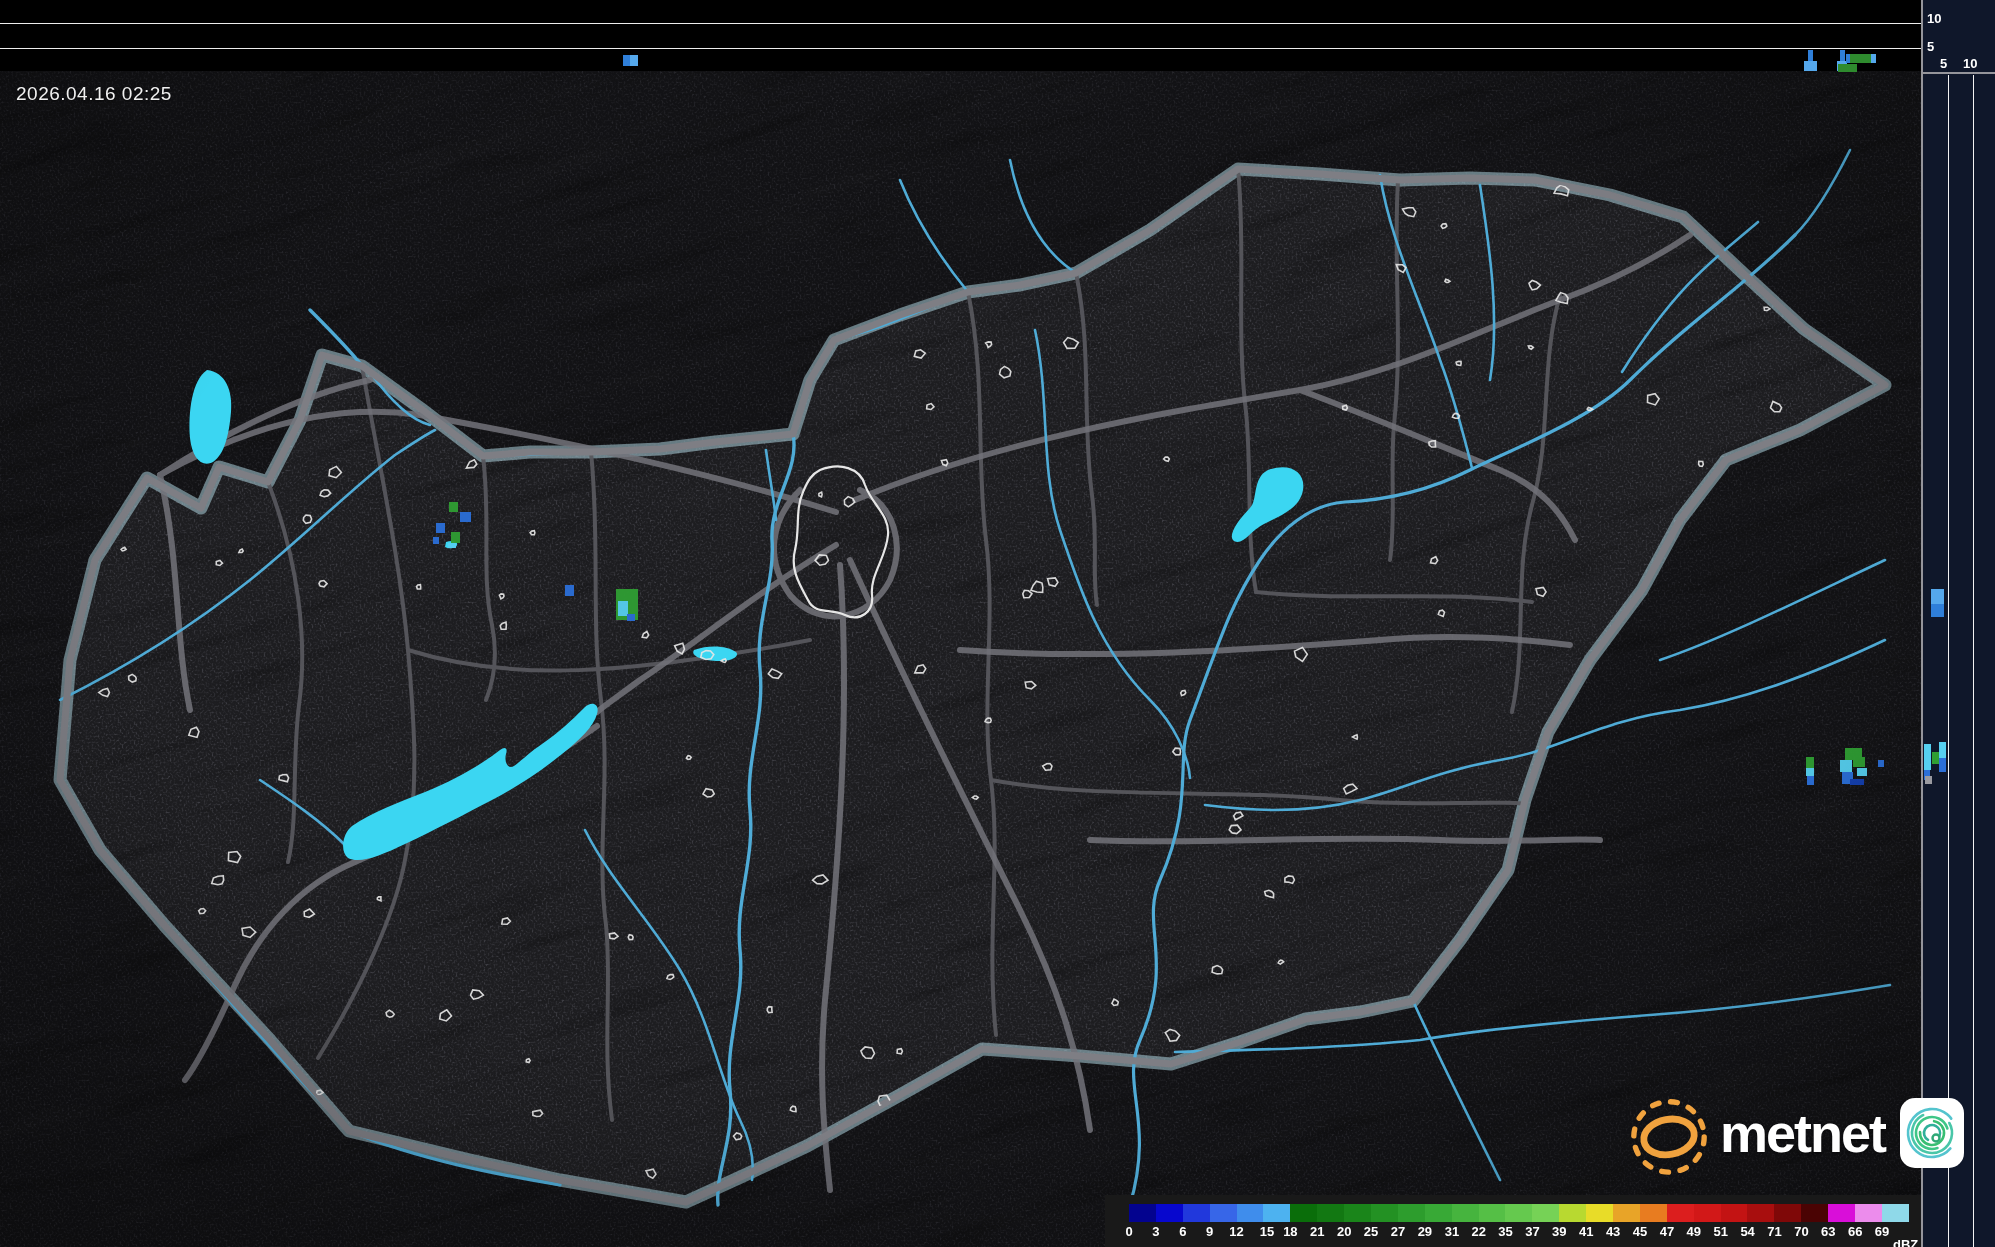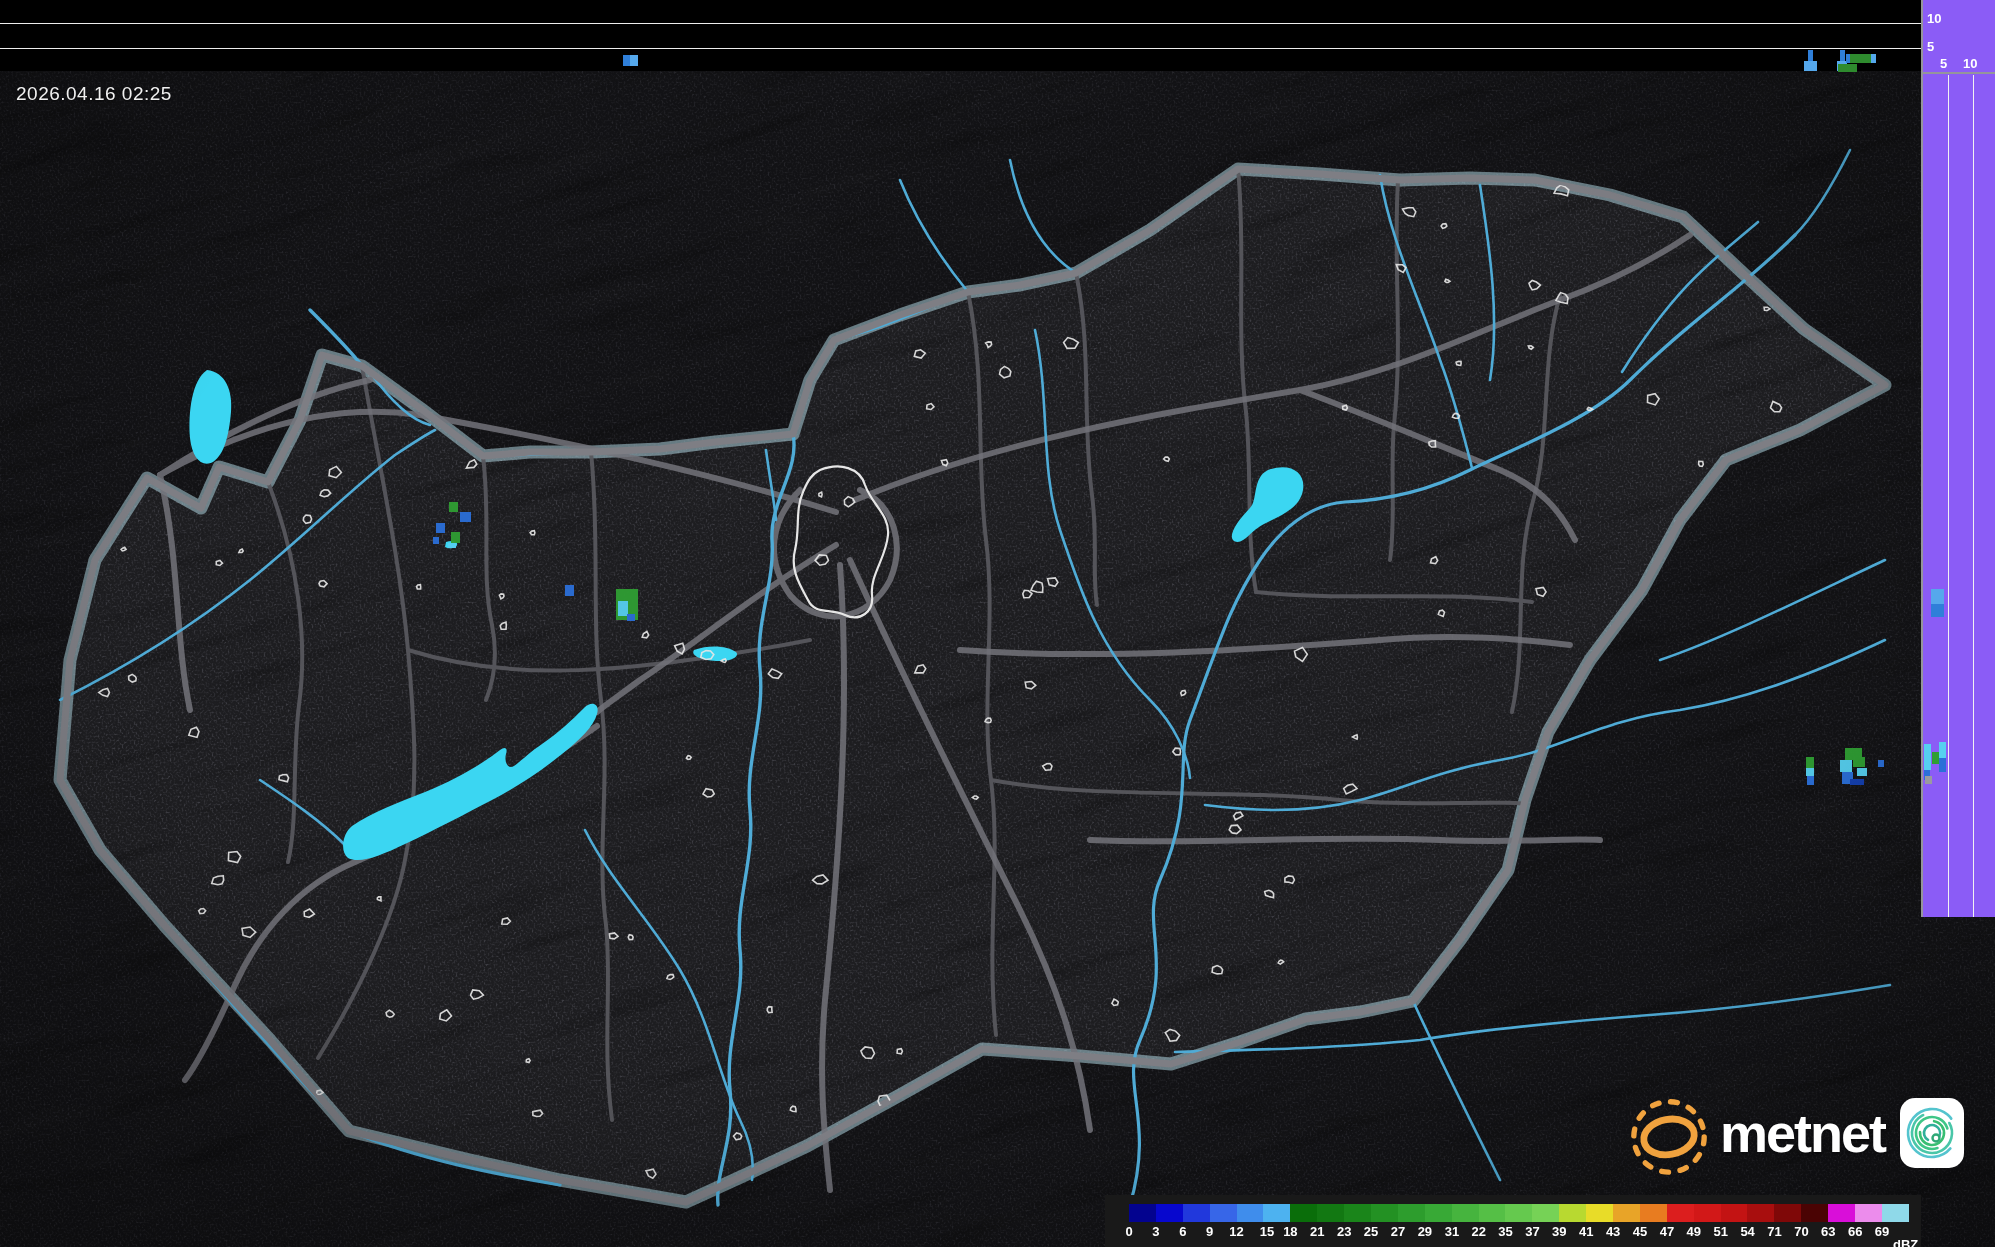--- a/index.html
+++ b/index.html
@@ -4,21 +4,21 @@
 <style>
   html,body{margin:0;padding:0;background:#000;}
   .screen{position:relative;width:1995px;height:1247px;background:#000;overflow:hidden;
           font-family:"Liberation Sans",sans-serif;}
   .map-svg{position:absolute;left:0;top:0;z-index:0;}
   
   .top-panel{position:absolute;left:0;top:0;width:1921px;height:71px;background:#000;z-index:2;}
   .hline{position:absolute;left:0;width:100%;height:1px;background:var(--grid-white,#ededed);}
   .mk{position:absolute;}
   
-  .right-panel{position:absolute;left:1921px;top:0;width:74px;height:917px;background:#8b5cf6;
+  .right-panel{position:absolute;left:1921px;top:0;width:74px;height:1247px;background:#0f172a;
                border-left:2px solid var(--panel-divider,#95959b);box-sizing:border-box;z-index:2;}
   .rp-label{position:absolute;color:#fff;font-size:13px;font-weight:bold;line-height:1;}
   .rp-divider{position:absolute;left:-2px;right:0;top:72px;height:2px;background:var(--panel-divider,#95959b);}
   .vline{position:absolute;top:75px;bottom:0;width:1px;background:#f2f2f2;}
   
   .title-block{position:absolute;left:16px;top:76px;z-index:3;color:var(--title,#f0f0f0);}
   .title-block h1{margin:0;font-size:31px;font-weight:normal;letter-spacing:.5px;
                   text-shadow:0 1px 2px rgba(0,0,0,.6);}
   .title-block .ts{margin-top:7px;font-size:19px;letter-spacing:.5px;text-shadow:0 1px 2px rgba(0,0,0,.6);}
   
@@ -386,21 +386,21 @@
       </div>
     <div class="lticks">
         <span class="ltick" style="left: 0px;">0</span>
         <span class="ltick" style="left: 26.8966px;">3</span>
         <span class="ltick" style="left: 53.7931px;">6</span>
         <span class="ltick" style="left: 80.6897px;">9</span>
         <span class="ltick" style="left: 107.586px;">12</span>
         <span class="ltick" style="left: 138px;">15</span>
         <span class="ltick" style="left: 161.379px;">18</span>
         <span class="ltick" style="left: 188.276px;">21</span>
-        <span class="ltick" style="left: 215.172px;">23</span>
+        <span class="ltick" style="left: 215.172px;">20</span>
         <span class="ltick" style="left: 242.069px;">25</span>
         <span class="ltick" style="left: 268.966px;">27</span>
         <span class="ltick" style="left: 295.862px;">29</span>
         <span class="ltick" style="left: 323px;">31</span>
         <span class="ltick" style="left: 349.655px;">22</span>
         <span class="ltick" style="left: 376.552px;">35</span>
         <span class="ltick" style="left: 403.448px;">37</span>
         <span class="ltick" style="left: 430.345px;">39</span>
         <span class="ltick" style="left: 457.241px;">41</span>
         <span class="ltick" style="left: 484.138px;">43</span>

